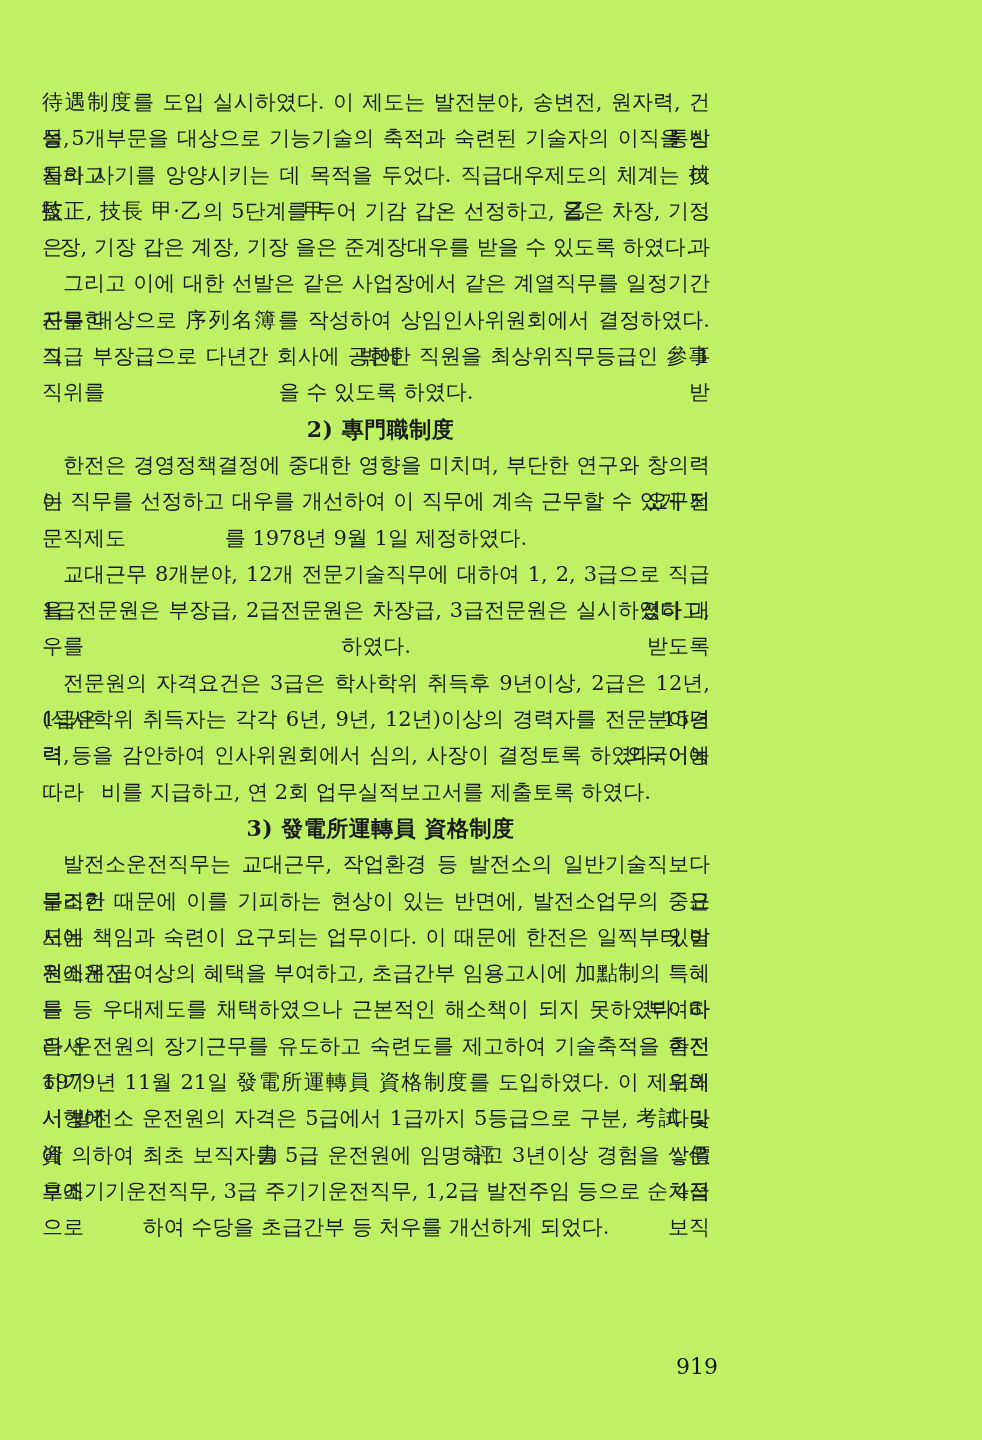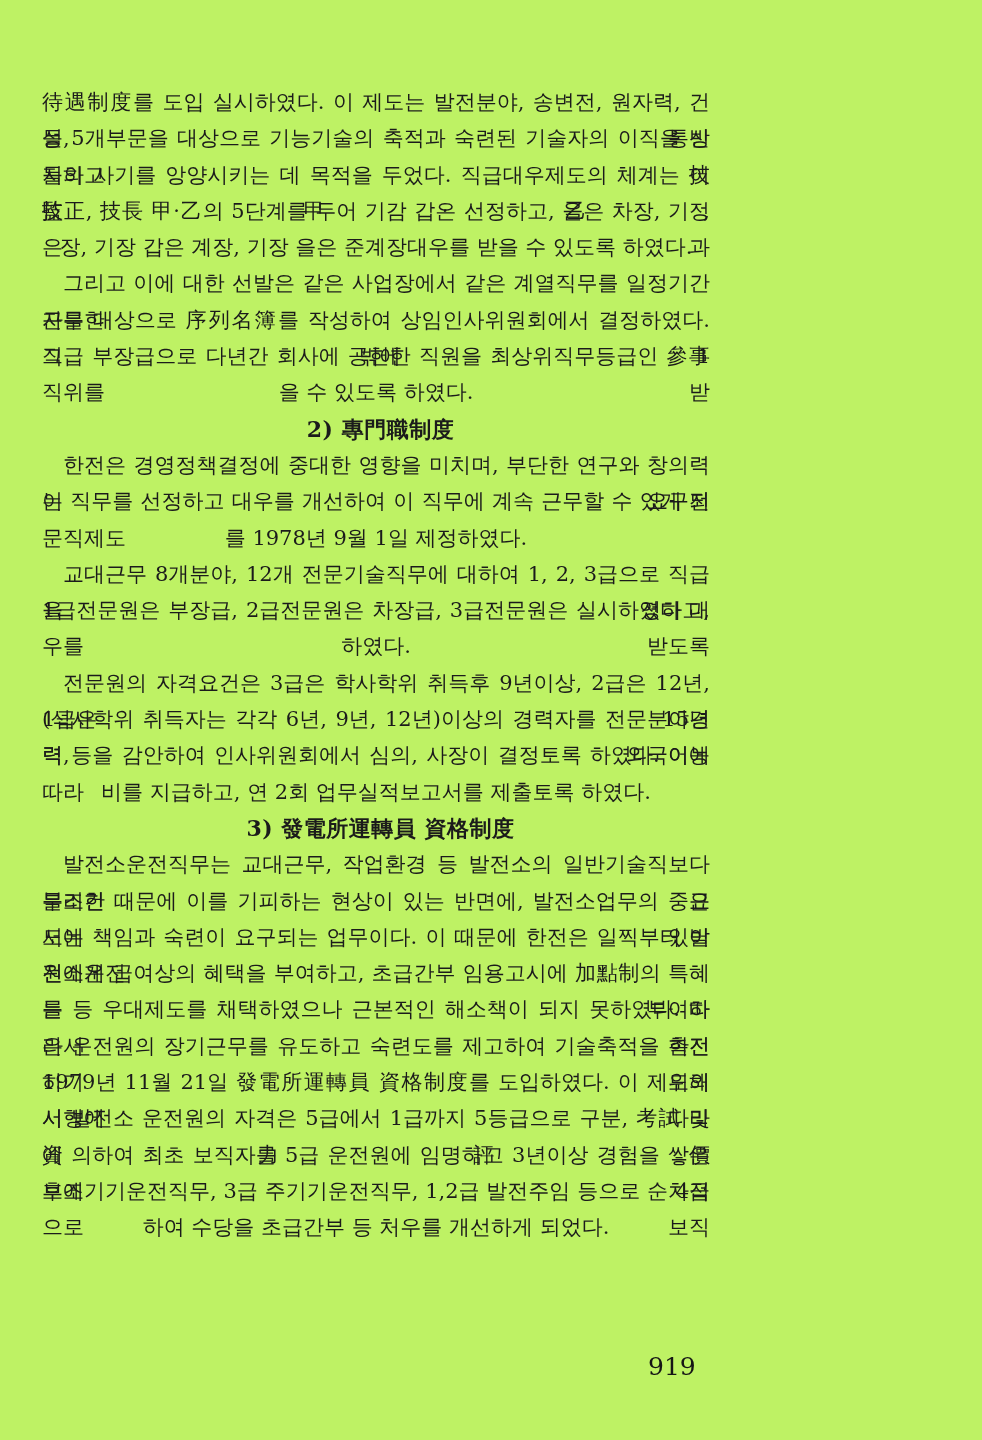--- a/index.html
+++ b/index.html
@@ -37,23 +37,23 @@
   }
   .line.indent { text-indent: 21px; }
   .heading .line {
     font-weight: 700;
     font-size: 22px;
     letter-spacing: 0.5px;
     margin-left: 9px;
   }
   .pagenum {
     position: absolute;
-    left: 648px;
+    left: 676px;
     top: 1354px;
-    font-size: 25px;
+    font-size: 22px;
     line-height: 26px;
     color: #151515;
     font-family: "DejaVu Serif", "Liberation Serif", serif;
   }
 </style>
 </head>
 <body>
 
 <div class="page">
   <div class="content">

